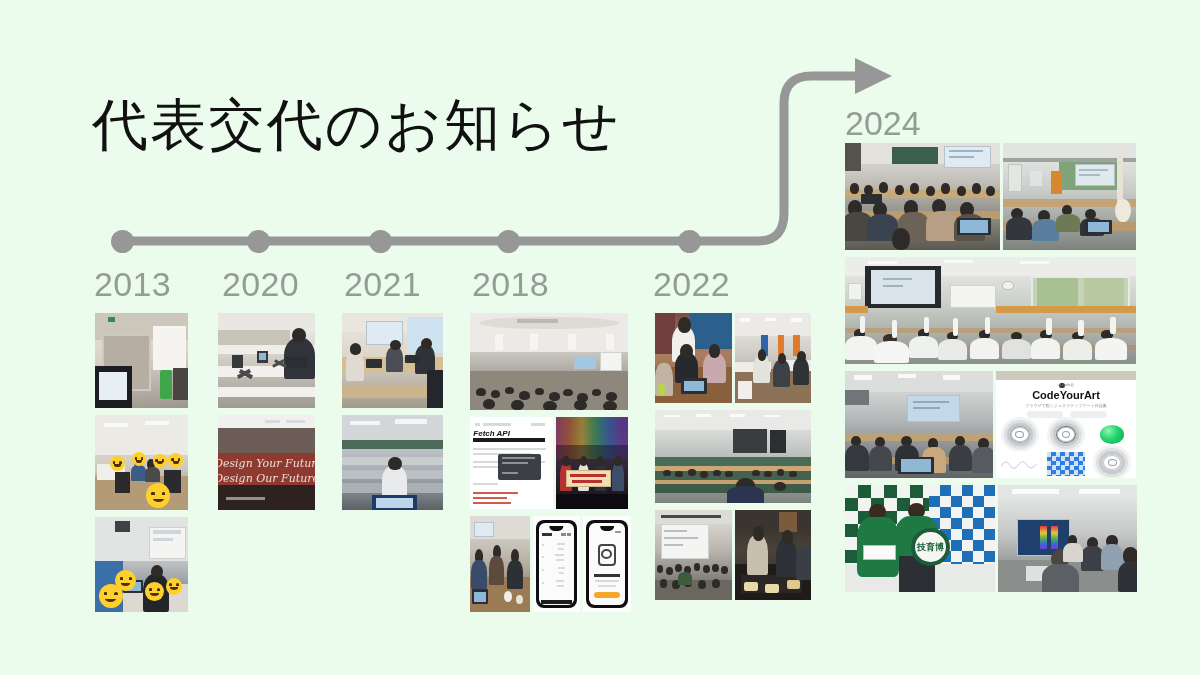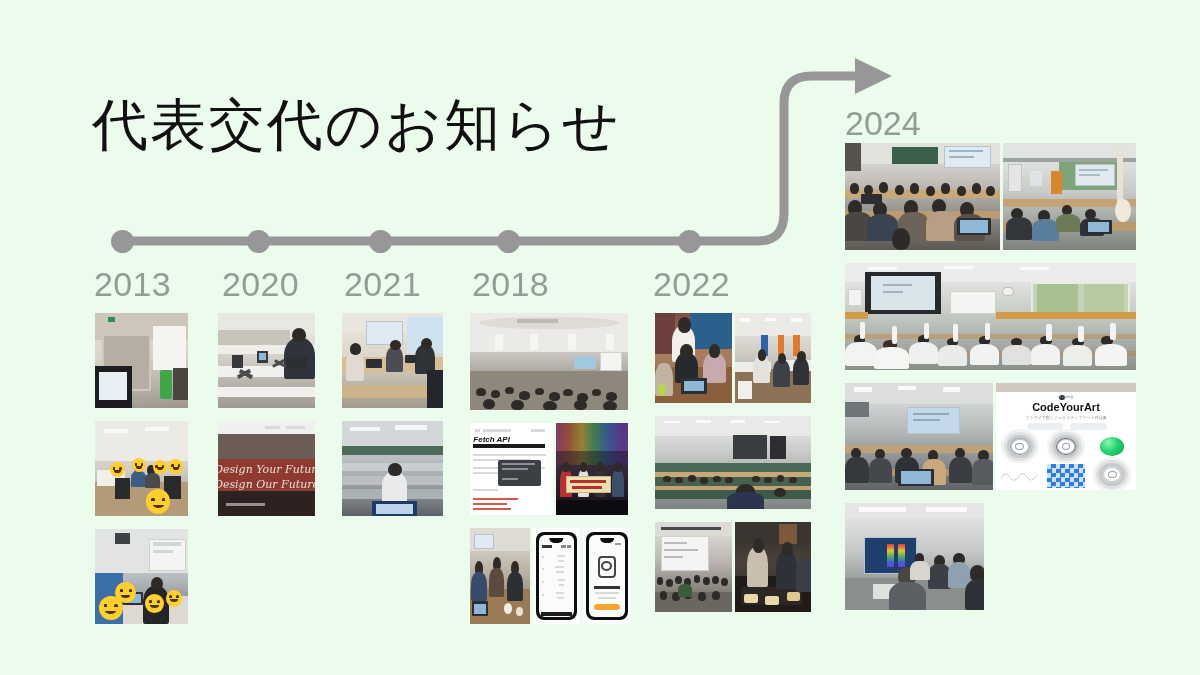--- a/index.html
+++ b/index.html
@@ -51,21 +51,21 @@
   }
   .tl-year-2024 {
     position: absolute;
     left: 845px; top: 104px;
     font-size: 34px;
     color: #949d94;
     white-space: nowrap;
   }
 
   
-  .col { position: absolute; display: flex; flex-direction: column; gap: 13px; }
+  .col { position: absolute; display: flex; flex-direction: column; gap: 7px; }
   .row2 { display: flex; gap: 3px; }
   .ph {
     position: relative;
     overflow: hidden;
     background: #cfd6cf;
     flex: none;
   }
   .ph-inner { position: absolute; inset: 0; }
   .blob   { position:absolute; border-radius:50%; }
   .rect   { position:absolute; }
@@ -884,20 +884,35 @@
         <div class="cya-cell" style="left:35%;top:75%;width:30%;height:24%;">
           <div class="tri-tile" style="left:4%;top:4%;width:92%;height:92%;"></div>
         </div>
         <div class="cya-cell" style="left:68%;top:75%;width:30%;height:24%;">
           <div class="spiro" style="left:26%;top:10%;width:48%;height:68%;border-color:#c3c8cc;"></div>
         </div>
       </div>
     </div>
 
     <div class="row2">
+      <div class="ph" style="width:150px;height:107px;">
+        <div class="ph-inner" style="background:#f2f4f2;"></div>
+        <div class="bd-grid"></div>
+        <div class="bd-grid-blue" style="left:56%;top:0;width:44%;height:74%;"></div>
+        <div class="rect" style="left:0;top:74%;width:100%;height:26%;background:#e8eae7;"></div>
+
+        <div class="person-head" style="left:16%;top:18%;width:11%;height:15%;"></div>
+        <div class="person-green" style="left:8%;top:30%;width:28%;height:56%;"></div>
+        <div class="sign-card" style="left:12%;top:56%;width:22%;height:14%;"></div>
+
+        <div class="person-head" style="left:42%;top:17%;width:11%;height:15%;"></div>
+        <div class="person-green" style="left:34%;top:29%;width:28%;height:42%;"></div>
+        <div class="rect" style="left:36%;top:66%;width:24%;height:34%;background:#2c2f33;"></div>
+        <div class="sign-round" style="left:44%;top:40%;width:26%;height:36%;font-size:9px;">技育博</div>
+      </div>
       <div class="ph" style="width:139px;height:107px;">
         <div class="ph-inner" style="background:linear-gradient(180deg,#eceeec 0%,#c5c8c6 45%,#6e7270 100%);"></div>
         <div class="rect" style="left:0;top:0;width:100%;height:14%;background:#e4e6e4;"></div>
         <div class="rect" style="left:10%;top:4%;width:34%;height:4%;background:#fbfcfa;"></div>
         <div class="rect" style="left:58%;top:4%;width:30%;height:4%;background:#fbfcfa;"></div>
         <div class="screen-proj" style="left:14%;top:32%;width:38%;height:34%;background:#1f3f6d;"></div>
         <div class="proj-colorbar" style="left:30%;top:38%;width:5%;height:22%;"></div>
         <div class="proj-colorbar" style="left:38%;top:38%;width:5%;height:22%;"></div>
         <div class="rect" style="left:0;top:70%;width:100%;height:30%;background:#8a8e8c;"></div>
         <div class="rect" style="left:20%;top:76%;width:30%;height:14%;background:#dfe1de;"></div>

